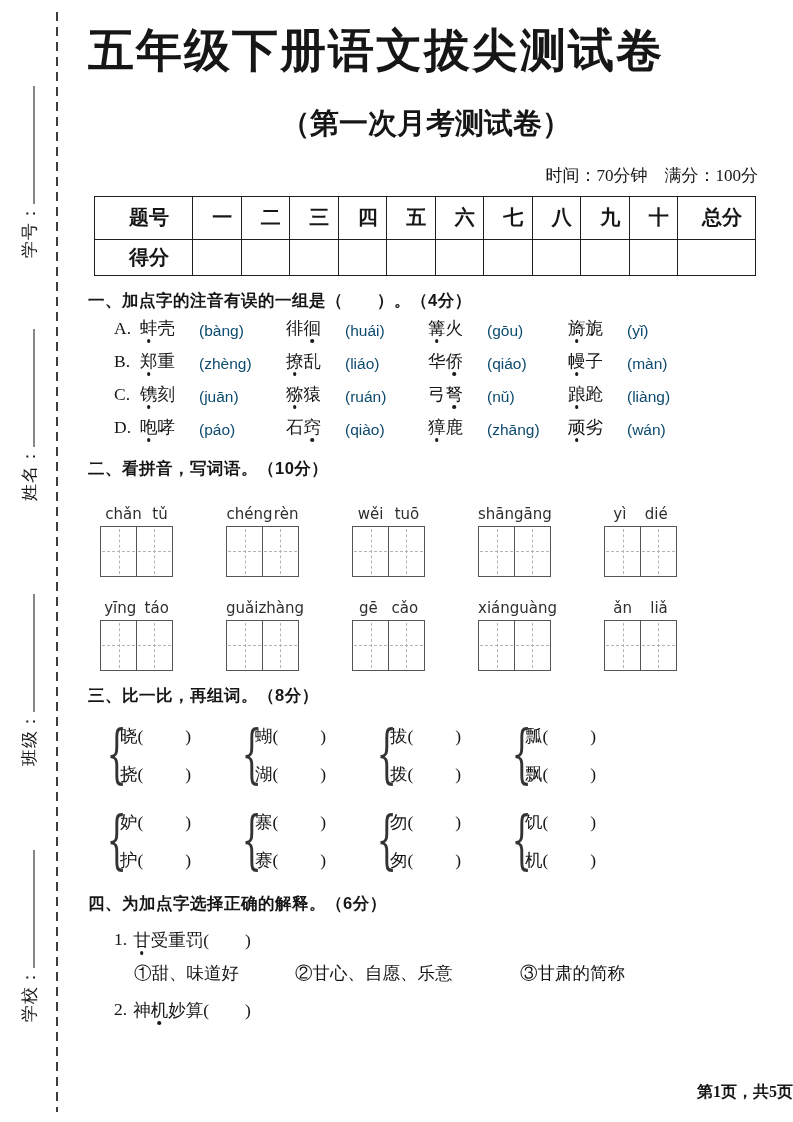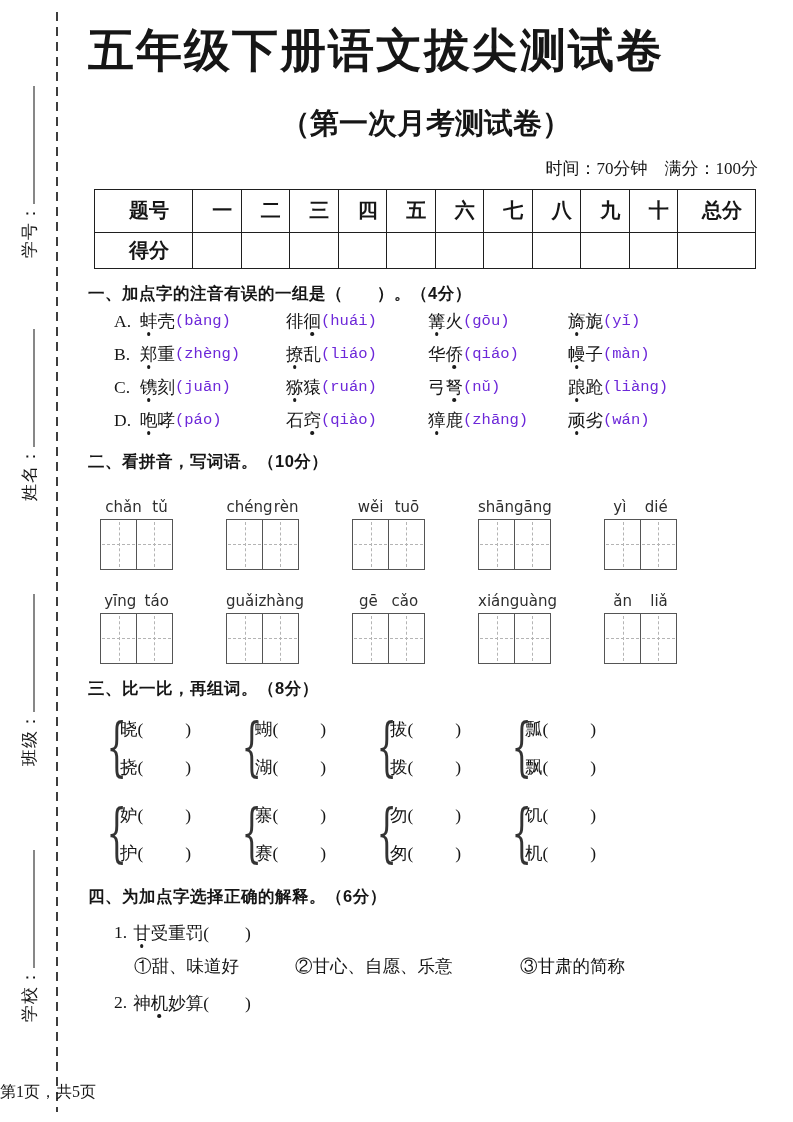--- a/index.html
+++ b/index.html
@@ -14,36 +14,36 @@
   }
   
   .side-block {
     position:absolute; left:29px; white-space:nowrap; font-size:17px;
     transform:translate(-50%,-50%) rotate(-90deg); letter-spacing:1px;
   }
   .side-line { display:inline-block; width:118px; height:5px; border-bottom:1.6px solid #111; }
   .main { position:absolute; left:88px; top:0; width:676px; }
   .title { text-align:left; font-weight:700; font-size:46px; line-height:1.25; margin-top:22px; letter-spacing:2px; }
   .subtitle { text-align:center; font-weight:700; font-size:29px; margin-top:24px; }
-  .meta { text-align:right; font-size:17px; margin-top:13px; padding-right:6px; }
+  .meta { text-align:right; font-size:17px; margin-top:20px; padding-right:6px; }
   .score-table { border-collapse:collapse; margin-top:9px; margin-left:6px; width:662px; }
   .score-table td { border:1.6px solid #1f1f1f; text-align:center; font-weight:700; font-size:20px;padding-left:12px; }
   .score-table tr:first-child td { height:40px; }
   .score-table tr:last-child td { height:33px; }
   .score-table td:first-child { width:84px; }
   .score-table td:last-child { width:64px; }
   .q-title { font-family:"Liberation Sans", sans-serif; font-weight:700; font-size:16.5px; margin-top:14px; letter-spacing:0.5px; }
   
   .opt-row { display:flex; align-items:center; margin-left:26px; height:33px; font-size:17.5px; }
   .opt-key { width:26px; }
-  .opt-item { display:flex; align-items:center; }
+  .opt-item { display:flex; align-items:flex-end;gap:24px; }
   .opt-item:nth-child(2) { width:146px; }
   .opt-item:nth-child(3) { width:142px; }
   .opt-item:nth-child(4) { width:140px; }
-  .pinyin { font-family:Liberation Mono, monospace; font-size:15.5px; color:#6d28d9; }
+  .pinyin { font-family:Liberation Sans, sans-serif; font-size:15.5px; color:#0c4a6e; }
   .dotch { position:relative; }
   .dotch::after { content:""; position:absolute; left:50%; bottom:-5px; transform:translateX(-50%);
                   width:3.6px; height:3.6px; border-radius:50%; background:#1c1c1c; }
   
   .py-row { display:flex; margin-left:12px; margin-top:25px; }
   .py-row.second { margin-top:22px; }
   .py-group { width:73px; margin-right:53px; }
   .py-syls { display:flex; justify-content:space-around; font-family:"DejaVu Sans", sans-serif;
              font-size:15px; color:#2e2e2e; margin-bottom:3px; }
   .py-boxes { display:flex; }
@@ -58,21 +58,21 @@
            transform:scaleX(0.5); width:18px; line-height:0.95; flex:none; }
   .cmp-line { height:38px; display:flex; align-items:center; font-size:17.5px; }
   .gap { display:inline-block; height:1em; }
   .gap-w42 { width:42px; } .gap-w36 { width:36px; }
   
   .q4-item { display:flex; align-items:center; margin-left:26px; margin-top:10px; height:30px; font-size:17.5px; }
   .q4-item .num { margin-right:6px; }
   .q4-choices { display:flex; margin-left:46px; margin-top:6px; font-size:17.5px; }
   .q4-choice:nth-child(1) { width:161px; }
   .q4-choice:nth-child(2) { width:225px; }
-  .footer { position:absolute; left:0; right:0; top:1082px; text-align:left; font-size:16px; }
+  .footer { position:absolute; left:0; right:0; top:1082px; text-align:right; font-size:16px;font-weight:bold; }
 </style>
 </head>
 <body>
 
 <div class="page">
 
   <div class="cut-line"></div>
 
   <div class="side-block" style="top:172px;">
     <span>学号：</span><span class="side-line"></span>

